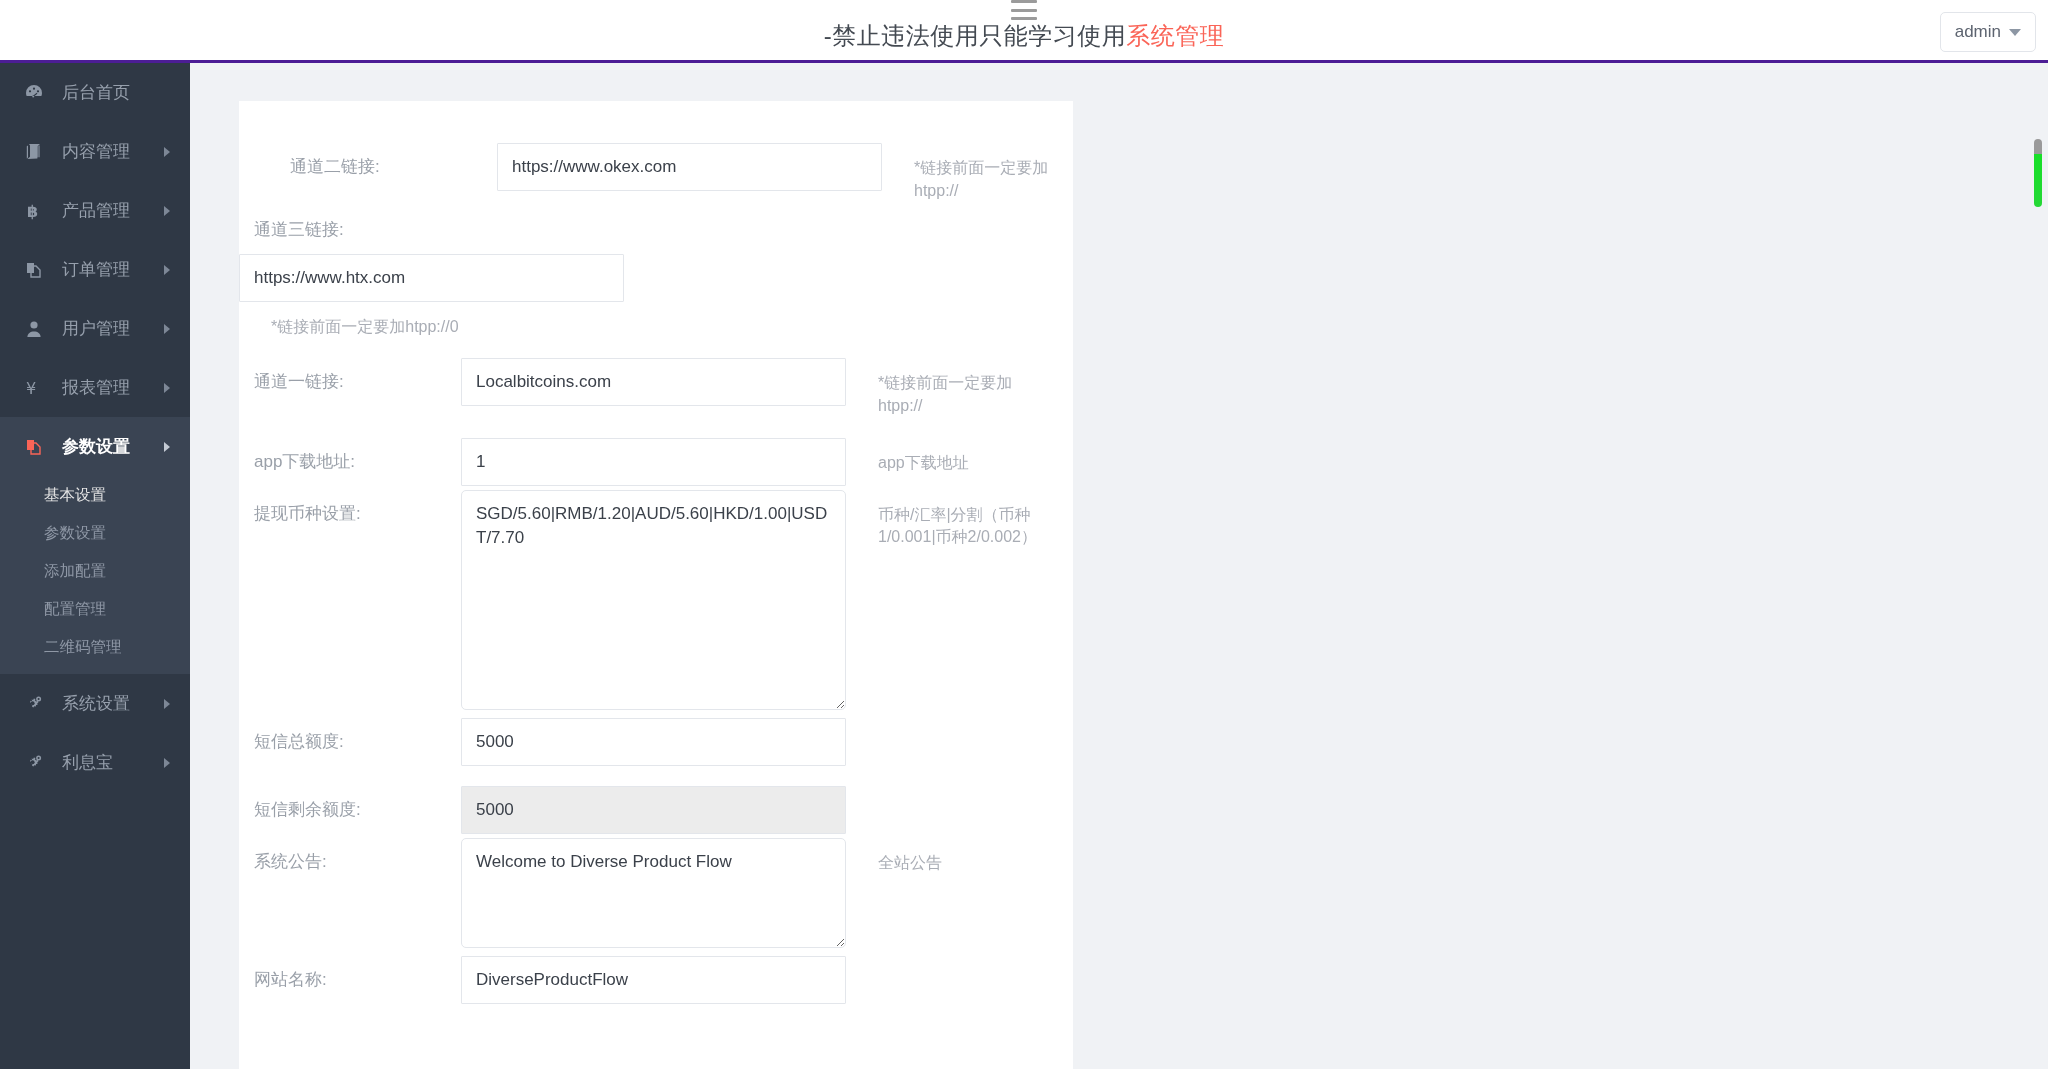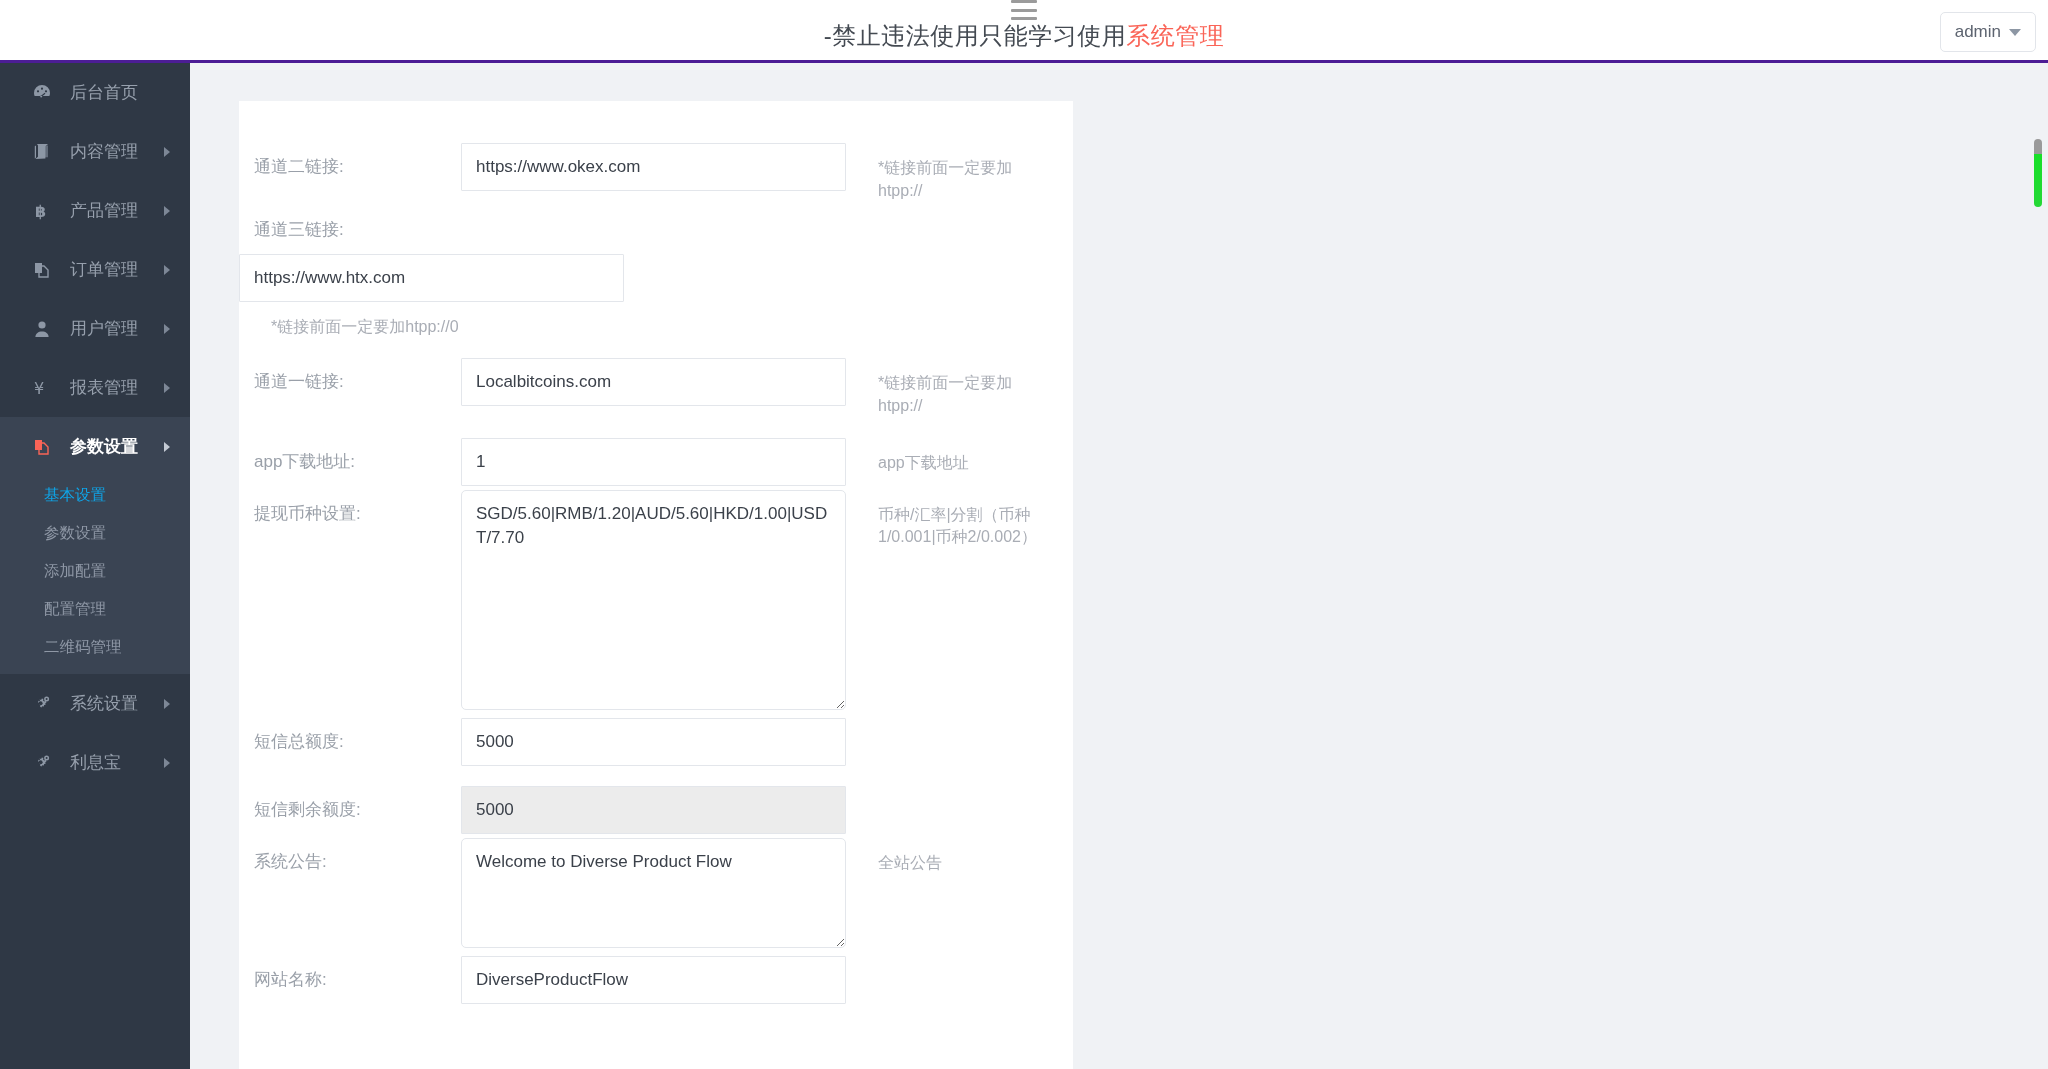--- a/index.html
+++ b/index.html
@@ -53,21 +53,21 @@
 
   
   .sidebar {
     position: absolute; top: 63px; left: 0; bottom: 0; width: 190px;
     background: #2f3845;
     overflow: hidden;
   }
   .nav-item {
     position: relative;
     display: flex; align-items: center;
-    height: 59px; padding-left: 32px;
+    height: 59px; padding-left: 24px;
     color: #97a0ad; font-size: 17px;
     cursor: pointer; white-space: nowrap;
   }
   .nav-item .nav-ico {
     width: 24px; margin-right: 14px;
     display: flex; align-items: center; justify-content: flex-start;
     color: #8d97a5;
     flex-shrink: 0;
   }
   .nav-item .nav-ico svg { display: block; }
@@ -81,21 +81,21 @@
   .nav-group.open { background: #3a4453; }
   .nav-group.open > .nav-item { color: #ffffff; font-weight: bold; }
   .nav-group.open > .nav-item .nav-ico { color: #fa6457; }
   .nav-group.open > .nav-item .arrow { border-left-color: #c3cad4; }
   .submenu { padding-bottom: 8px; }
   .sub-item {
     display: block; height: 38px; line-height: 38px;
     padding-left: 44px; font-size: 15.5px;
     color: #8f98a6; cursor: pointer; white-space: nowrap;
   }
-  .sub-item.active { color: #0ea5e9; }
+  .sub-item.active { color: #e5e5e5; }
 
   
   .content {
     position: absolute; top: 63px; left: 190px; right: 0; bottom: 0;
     background: #f0f2f5;
     overflow: hidden;
   }
   .card {
     position: absolute; left: 49px; top: 38px;
     width: 834px; min-height: 1000px;
@@ -288,21 +288,21 @@
         </svg>
       </span>
       <span>利息宝</span>
       <span class="arrow"></span>
     </div>
   </div>
 
   <div class="content">
     <div class="card">
 
-      <div class="form-row" style="margin-top:42px;">
+      <div class="form-row" style="margin-top:42px;margin-left:36px;">
         <div class="form-label">通道二链接:</div>
         <div class="field-wrap">
           <input class="f-input" type="text" value="https://www.okex.com" style="">
         </div>
         <div class="hint">*链接前面一定要加htpp://</div>
       </div>
 
       <div class="form-row" style="margin-top:4px;flex-direction:column;">
         <div class="form-label">通道三链接:</div>
         <div class="field-wrap">

